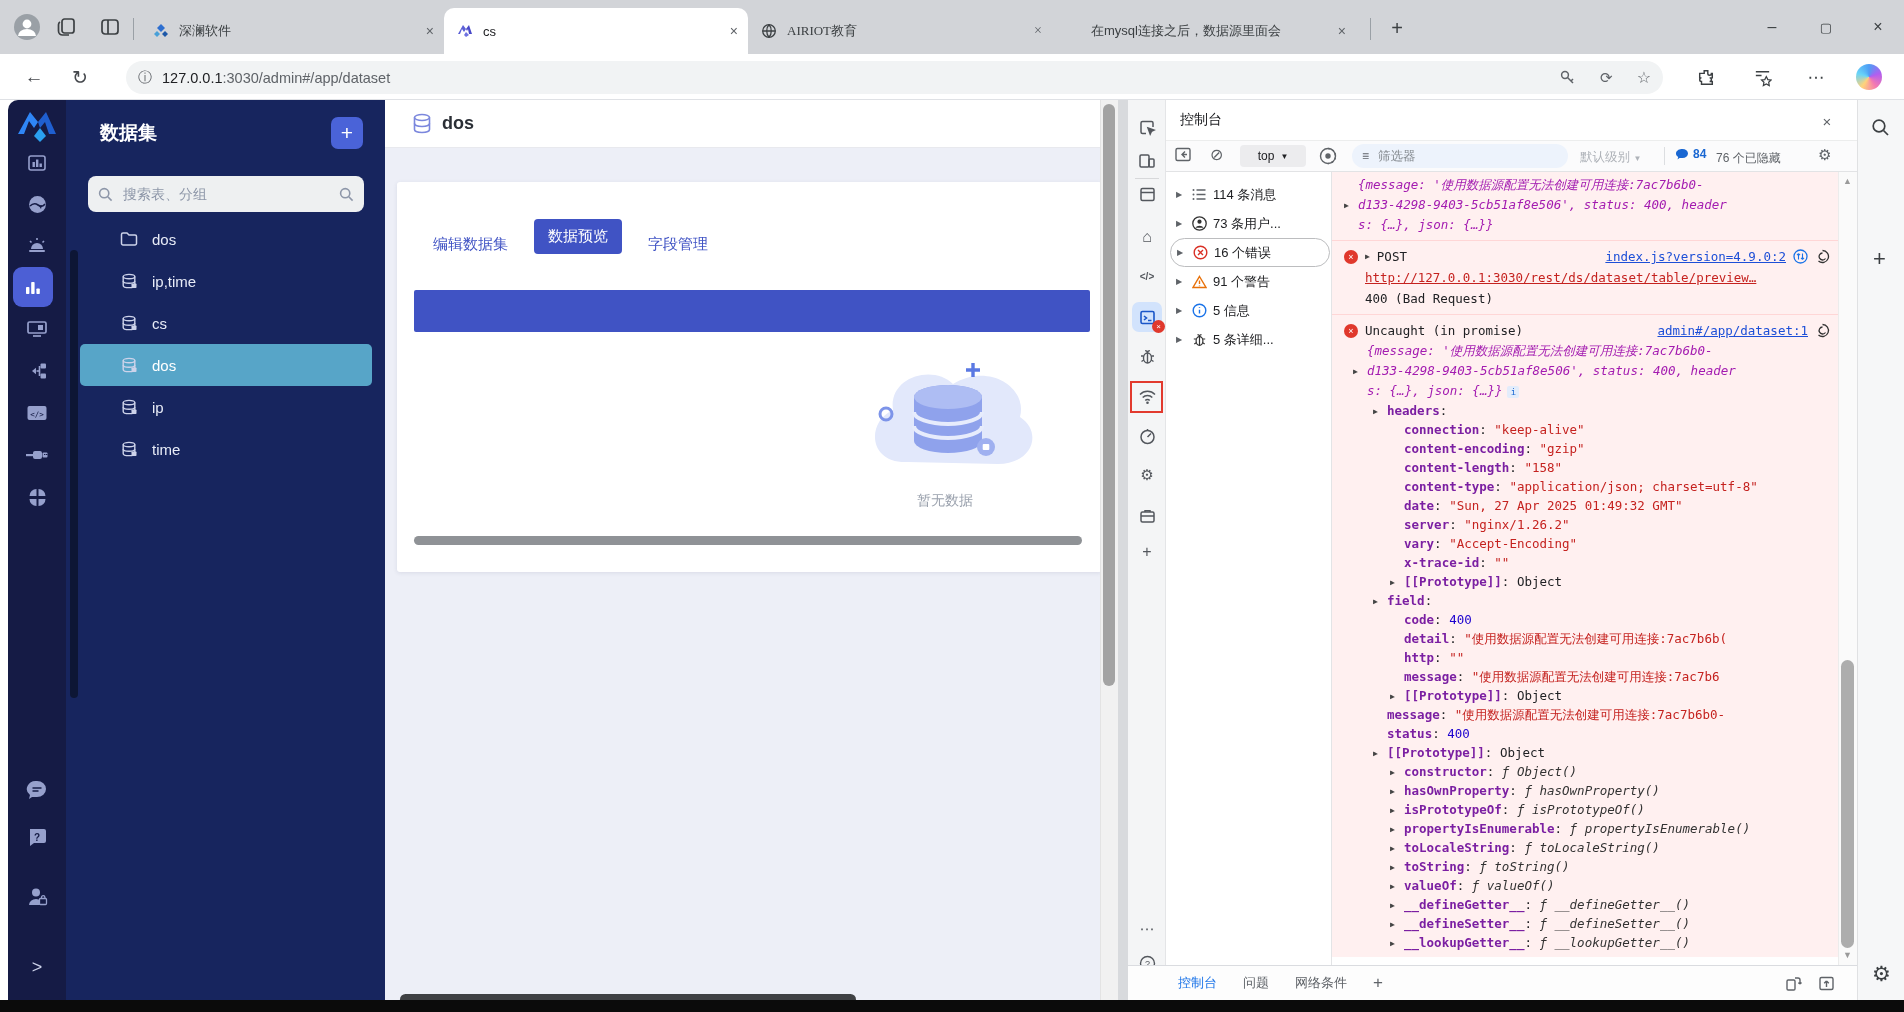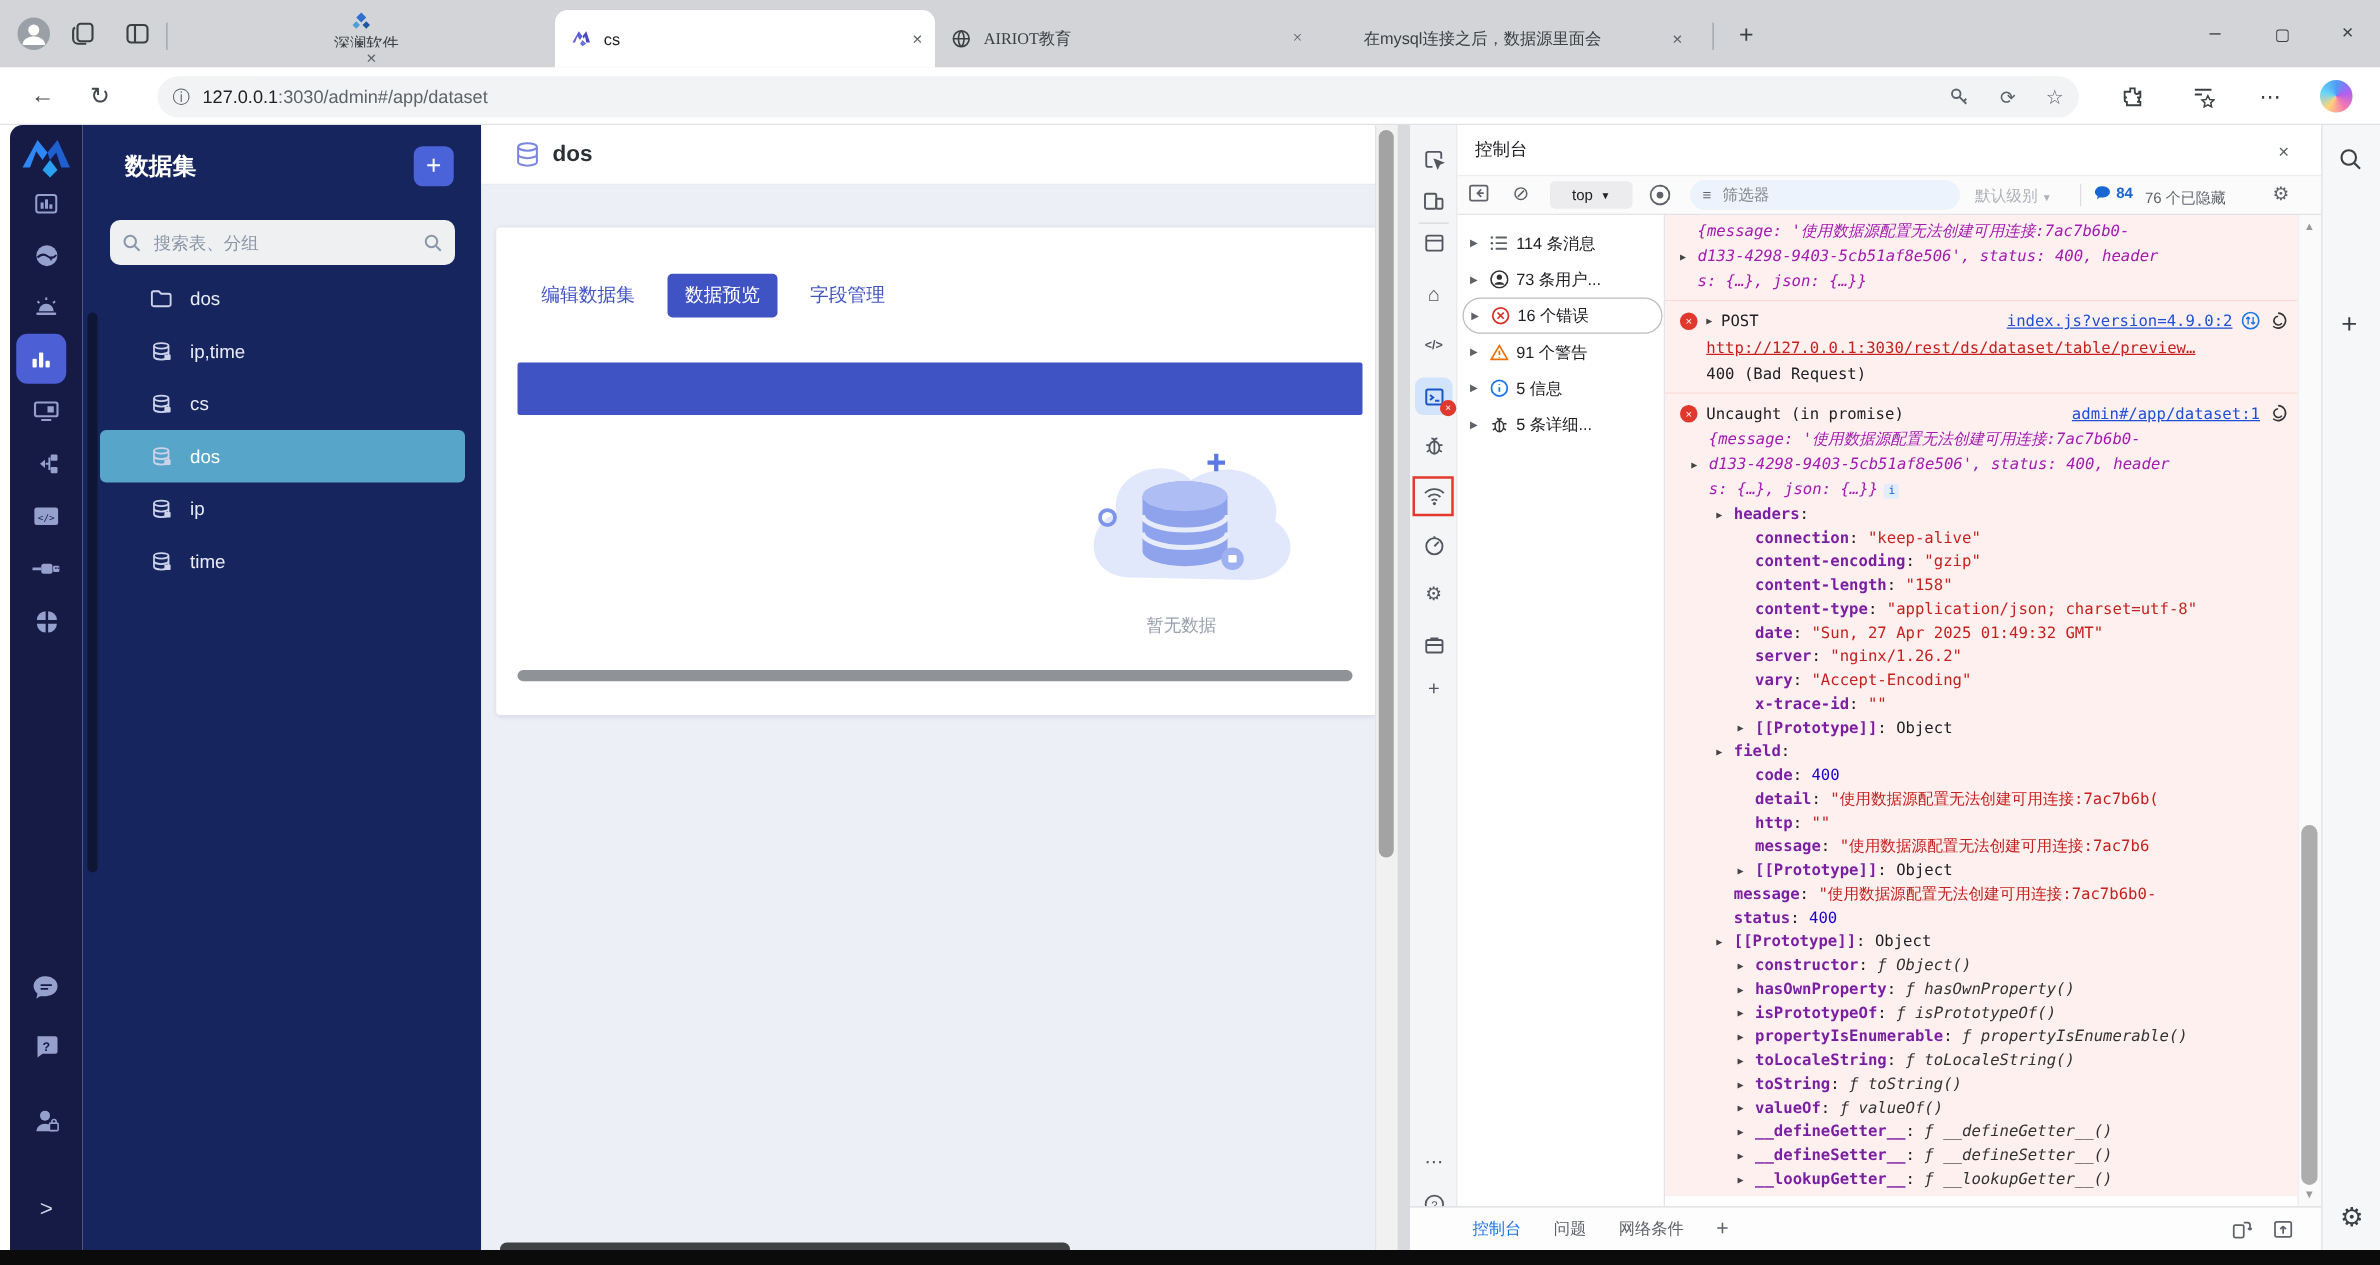--- a/index.html
+++ b/index.html
@@ -145,21 +145,21 @@
         <path d="M4 6 a3 3 0 0 0 -1.5 2.7 V15 a4 4 0 0 0 4 4 H13"></path>
       </svg>
   </div>
   <div class="abs tb-icon" style="left:96px;top:13px;width:28px;height:28px;">
     <svg width="22" height="22" viewBox="0 0 22 22" fill="none" stroke="#3c4043" stroke-width="1.7">
         <rect x="3" y="4" width="16" height="14" rx="3"></rect>
         <path d="M9 4 V18"></path>
       </svg>
   </div>
   <div class="abs tabsep" style="left:133px;"></div>
-  <div class="abs" id="tabs-host" style="left:140px;top:0;width:1226px;height:54px;"><div class="abs tab" style="position: relative; display: inline-flex; width: 304px; vertical-align: top; flex-direction: column;">
+  <div class="abs" id="tabs-host" style="left:140px;top:0;width:1226px;height:54px;"><div class="abs tab" style="position: relative; display: inline-flex; width: 304px; vertical-align: top;">
         <span class="fav">
           <svg width="16" height="16" viewBox="0 0 16 16">
             <path d="M8 1 L12 5 L8 9 L4 5 Z" fill="#2e6fd0"></path>
             <path d="M4 8 L7 11 L4 14 L1 11 Z" fill="#49a0d8"></path>
             <path d="M12 8 L15 11 L12 14 L9 11 Z" fill="#1d58a8"></path>
           </svg>
         </span>
         <span class="lbl">深澜软件</span>
         <span class="x">×</span>
       </div><div class="abs tab active" style="position: relative; display: inline-flex; width: 304px; vertical-align: top;">
@@ -406,21 +406,21 @@
   <div class="abs" id="main-bg"></div>
   <div class="abs" id="main-hd">
     <svg width="20" height="22" viewBox="0 0 20 22" fill="none" stroke="#7b87dd" stroke-width="1.6">
       <ellipse cx="10" cy="4.5" rx="7.5" ry="3"></ellipse>
         <path d="M2.5 4.5 v6 c0 1.7 3.4 3 7.5 3 s7.5 -1.3 7.5 -3 v-6"></path>
         <path d="M2.5 10.5 v6 c0 1.7 3.4 3 7.5 3 s7.5 -1.3 7.5 -3 v-6"></path>
     </svg>
     <span class="t">dos</span>
   </div>
   <div class="abs" id="card"></div>
-  <div class="abs" style="left:433px;top:218px;display:flex;align-items:center;gap:26px;height:36px;">
+  <div class="abs" style="left:433px;top:218px;display:flex;align-items:flex-end;gap:26px;height:36px;">
     <span class="ctab">编辑数据集</span>
     <span class="ctab active">数据预览</span>
     <span class="ctab">字段管理</span>
   </div>
   <div class="abs" id="bluebar"></div>
 
   <div class="abs" style="left:848px;top:352px;width:195px;height:135px;">
     <svg width="195" height="135" viewBox="0 0 195 135">
       <path d="M60 110 C 20 112 18 70 45 58 C 40 25 85 12 105 32 C 140 10 180 35 172 65 C 195 80 185 112 150 112 Z" fill="#e2e8fb"></path>
       <circle cx="38" cy="62" r="6" fill="none" stroke="#7d94e9" stroke-width="3"></circle>

